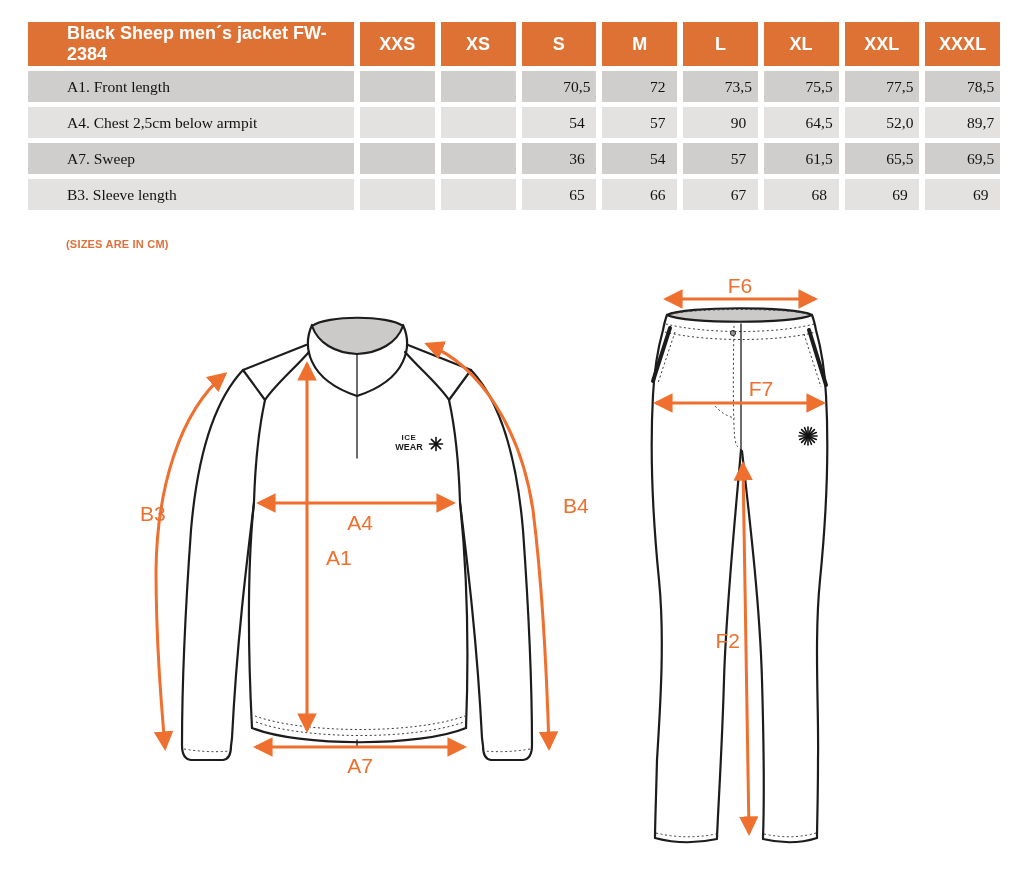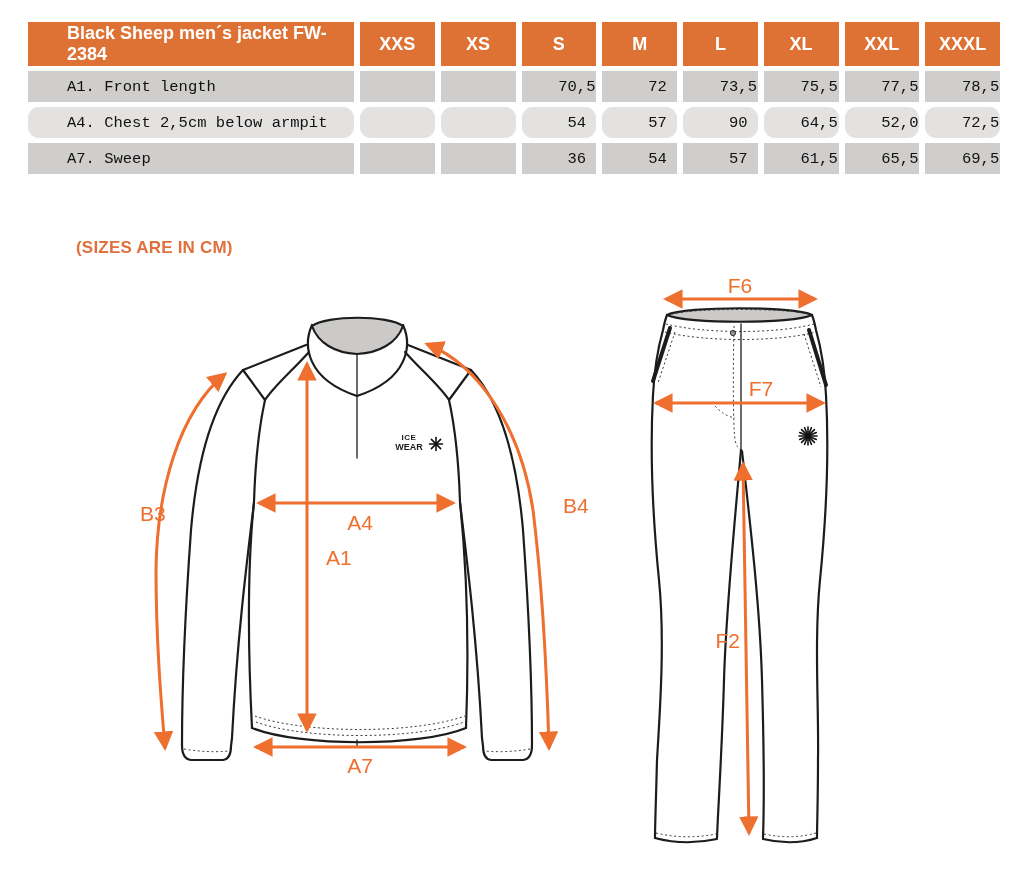--- a/index.html
+++ b/index.html
@@ -20,31 +20,31 @@
     border-collapse:separate;border-spacing:6px 5px;table-layout:fixed;
   }
   table.size-table th,table.size-table td{padding:0;vertical-align:middle;}
   .hdr{
     background:var(--header-bg);color:#ffffff;height:44px;
     font-size:18px;font-weight:bold;text-align:center;
     font-family:"Liberation Sans",sans-serif;
   }
   .hdr.title-cell{text-align:left;padding-left:39px;}
   tr.body-row th,tr.body-row td{
-    height:31px;font-family:Liberation Mono, monospace;font-weight:normal;
+    height:31px;font-family:Liberation Serif, serif;font-weight:normal;
     font-size:15.5px;color:#111111;
   }
   tr.body-row th{text-align:left;padding-left:39px;}
   tr.body-row td{text-align:center;padding-left:36px;}
   tr.row-dark th,tr.row-dark td{background:var(--row-dark);}
-  tr.row-light th,tr.row-light td{background:var(--row-light);border-radius:11px;}
+  tr.row-light th,tr.row-light td{background:var(--row-light);}
   
   .note{
-    position:absolute;left:76px;top:238px;
-    color:var(--accent-text);font-size:17px;font-weight:bold;letter-spacing:.2px;
+    position:absolute;left:66px;top:238px;
+    color:var(--accent-text);font-size:11px;font-weight:bold;letter-spacing:.2px;
   }
   
   svg.diagram{position:absolute;overflow:visible;}
   .outline{fill:none;stroke:var(--line-color);stroke-width:2.2;stroke-linecap:round;stroke-linejoin:round;}
   .thin{stroke-width:1.3;}
   .thick{stroke-width:4;}
   .dotted{fill:none;stroke:#3a3a3a;stroke-width:1;stroke-dasharray:2 2.6;}
   .grayfill{fill:var(--diagram-gray);stroke:var(--line-color);stroke-width:2.2;stroke-linejoin:round;}
   .arrow{fill:none;stroke:var(--arrow);stroke-width:3;}
   .ah{fill:var(--arrow);}
@@ -87,32 +87,43 @@
     </tr>
     <tr class="body-row row-light">
       <th>A4. Chest 2,5cm below armpit</th>
       <td></td>
       <td></td>
       <td>54</td>
       <td>57</td>
       <td>90</td>
       <td>64,5</td>
       <td>52,0</td>
-      <td>72,5</td>
+      <td>89,7</td>
     </tr>
     <tr class="body-row row-dark">
       <th>A7. Sweep</th>
       <td></td>
       <td></td>
       <td>36</td>
       <td>54</td>
       <td>57</td>
       <td>61,5</td>
       <td>65,5</td>
       <td>69,5</td>
+    </tr>
+    <tr class="body-row row-light">
+      <th>B3. Sleeve length</th>
+      <td></td>
+      <td></td>
+      <td>65</td>
+      <td>66</td>
+      <td>67</td>
+      <td>68</td>
+      <td>69</td>
+      <td>69</td>
     </tr>
   </tbody>
     </table>
 
   <div class="note">(SIZES ARE IN CM)</div>
 
   <svg class="diagram" style="left:135px;top:300px;" width="465" height="485" viewBox="0 0 465 485">
     <defs>
       <marker id="ahj" viewBox="0 0 10 10" refX="8.5" refY="5" markerWidth="6.5" markerHeight="6.5" orient="auto-start-reverse">
         <path class="ah" d="M0,0 L10,5 L0,10 z"></path>

